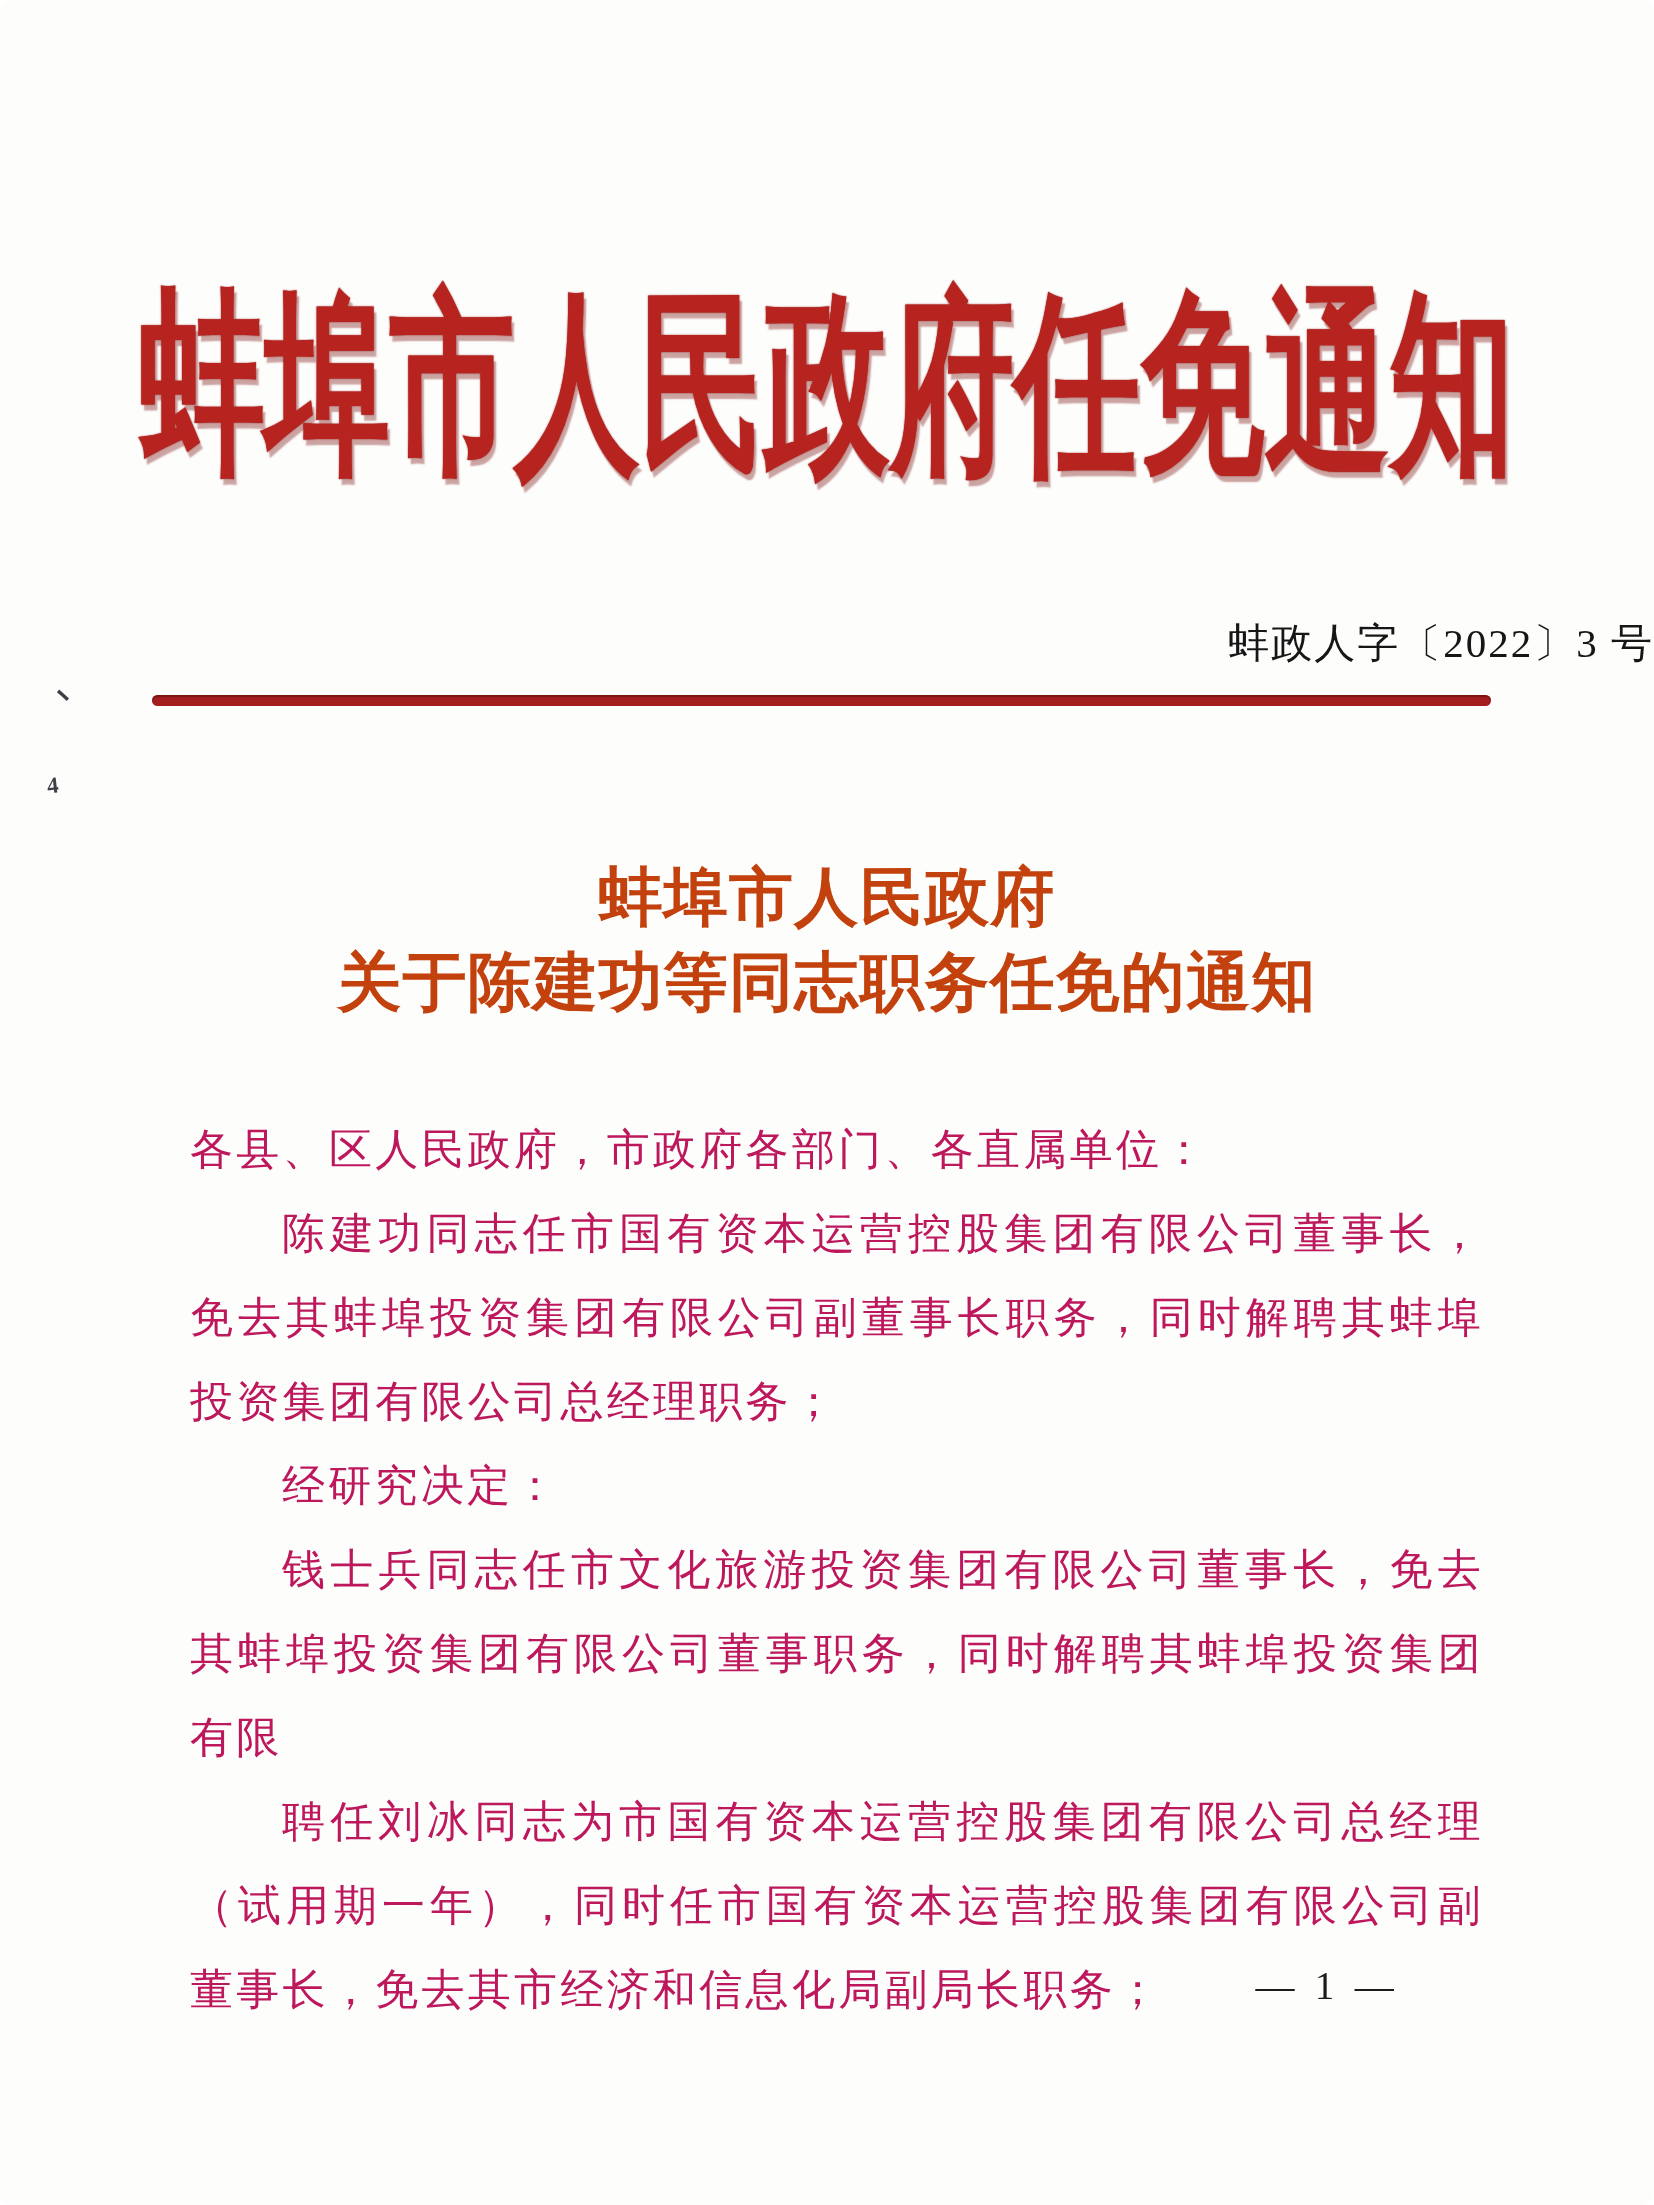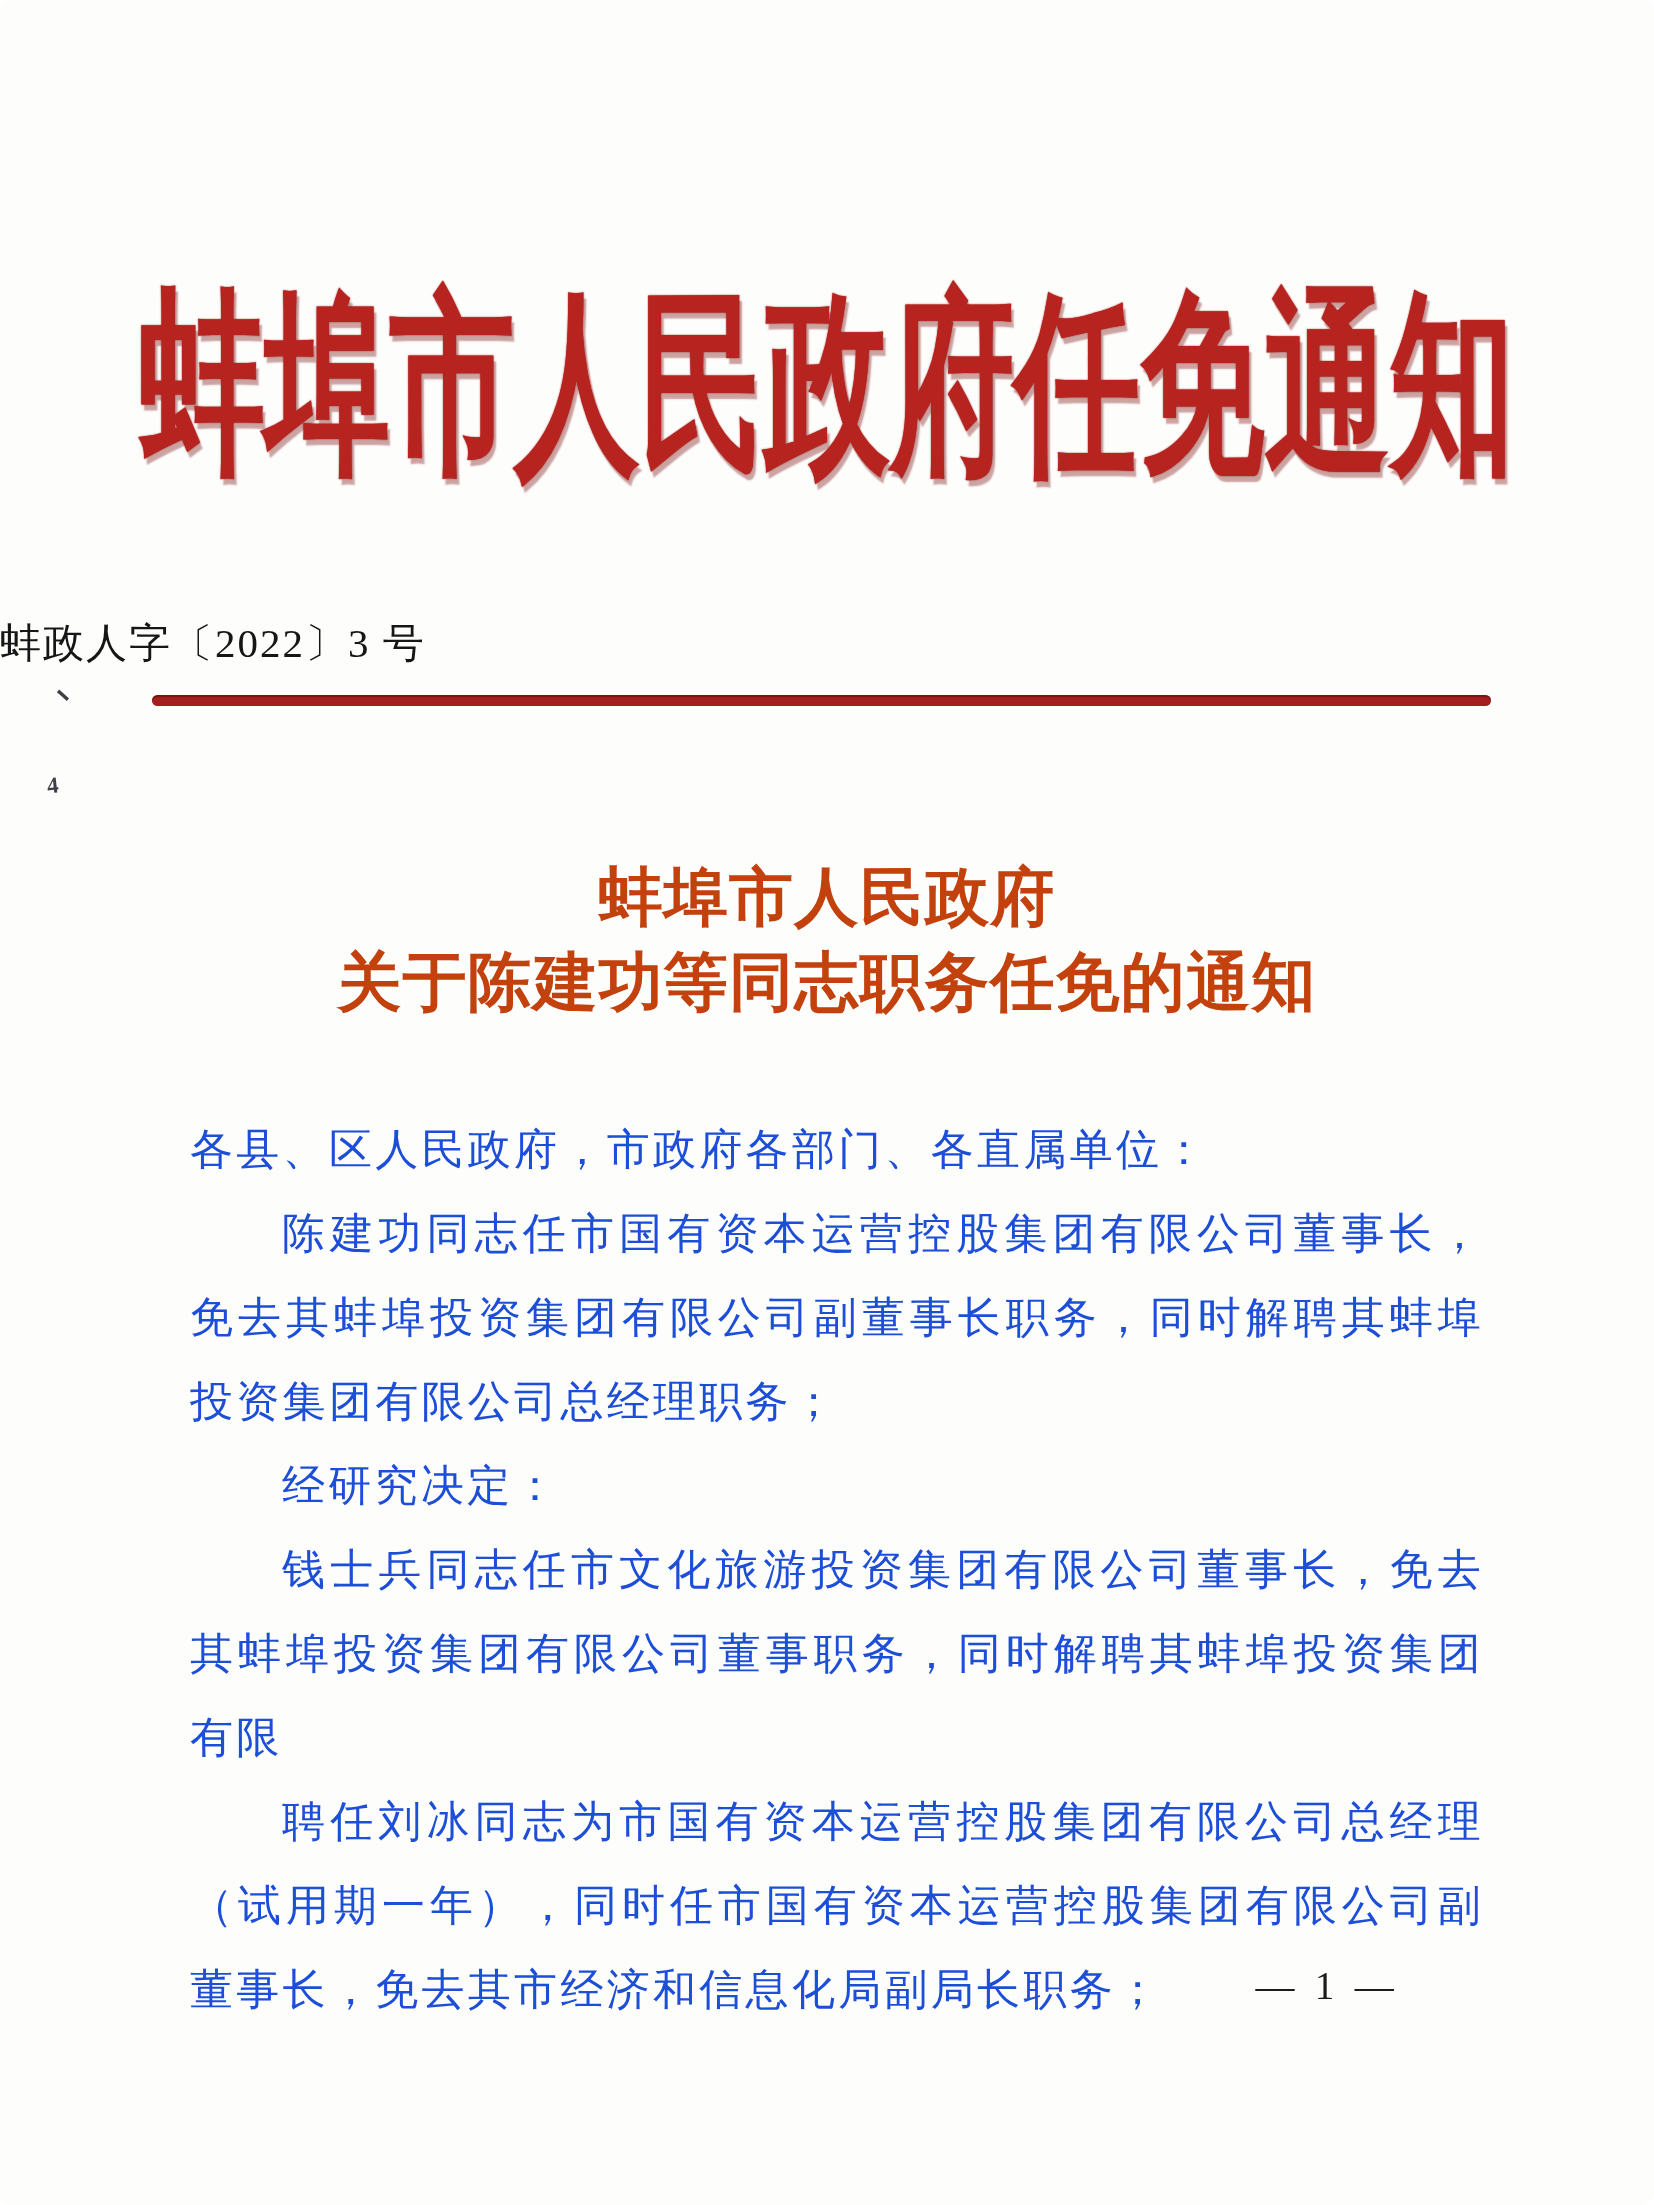--- a/index.html
+++ b/index.html
@@ -35,21 +35,21 @@
     text-shadow: 0 0 1.3px #8a1512, 2.7px 3.3px 1.3px rgba(120, 16, 12, 0.38);
     white-space: nowrap;
   }
 
   
   .doc-no {
     position: absolute;
     top: 619px;
     left: 0;
     width: 100%;
-    text-align: left;
+    text-align: right;
     font-size: 41px;
     line-height: 49px;
     letter-spacing: 2px;
     color: #161616;
   }
 
   
   .red-rule {
     position: absolute;
     top: 695px;
@@ -79,21 +79,21 @@
   .body-text {
     position: absolute;
     top: 1108px;
     left: 190px;
     width: 1294px;
     font-size: 43px;
     line-height: 84px;
     letter-spacing: 3.3px;
     text-align: justify;
     text-justify: inter-character;
-    color: #1d4ed8;
+    color: #be185d;
   }
   .body-text p {
     margin: 0;
     padding: 0;
   }
   .body-text p.indent {
     text-indent: 92px;
   }
 
   

